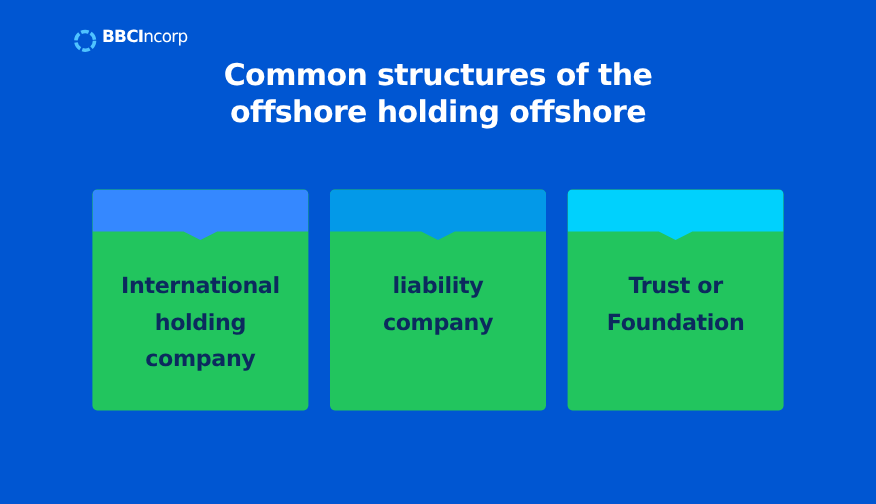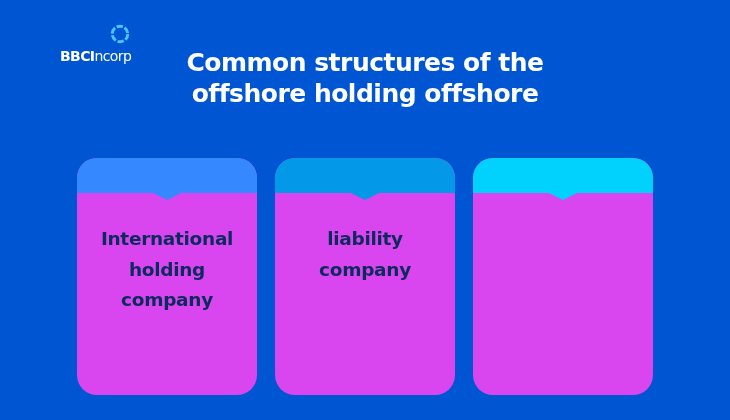--- a/index.html
+++ b/index.html
@@ -1,24 +1,24 @@
 <!DOCTYPE html>
 <html><head>
 <meta charset="utf-8">
 <style>
   html, body { margin:0; padding:0; }
   body { width:730px; height:420px; background:#0056d2; position:relative; overflow:hidden;
          font-family:"DejaVu Sans", sans-serif; }
-  .logo { position:absolute; left:60px; top:23px; display:flex; align-items:flex-end; gap:3px;flex-direction:column; }
+  .logo { position:absolute; left:60px; top:23px; display:flex; align-items:flex-start; gap:3px; }
   .logo-mark { width:22px; height:22px; }
   .logo-text { color:#fff; font-size:14px; letter-spacing:-0.6px; }
   .logo-text b { font-weight:bold; }
   .title { position:absolute; left:0; width:730px; top:47px; text-align:center;
            color:#ffffff; font-weight:bold; font-size:25px; line-height:31px; letter-spacing:-0.5px; }
-  .card { position:absolute; top:158px; width:180px; height:237px; background:#d946ef; border-radius:20px; overflow:hidden; }
+  .card { position:absolute; top:158px; width:180px; height:184px; background:#22c55e; border-radius:4px; overflow:hidden; }
   .card-head { position:absolute; left:0; top:0; width:180px; height:44px; }
   .card-text { position:absolute; left:0; width:180px; top:66px; text-align:center;
                color:#0c2a5e; font-weight:bold; font-size:18.5px; line-height:30.5px; letter-spacing:-0.3px; }
 </style>
 </head>
 <body>
 
 <div class="logo">
   <svg class="logo-mark" viewBox="0 0 24 24">
     <circle cx="12" cy="12" r="8.5" fill="none" stroke="#4fc3ff" stroke-width="3.2" stroke-dasharray="7 2"></circle>
@@ -50,13 +50,17 @@
   <div class="card-text">
     <div>liability</div>
     <div>company</div>
   </div>
 </div>
 
 <div class="card" style="left:473px">
   <svg class="card-head" viewBox="0 0 180 44">
     <path d="M0 0 H180 V35 H104 L90 42 L76 35 H0 Z" fill="#00d1fd"></path>
   </svg>
+  <div class="card-text">
+    <div>Trust or</div>
+    <div>Foundation</div>
+  </div>
 </div>
 
 </body></html>

